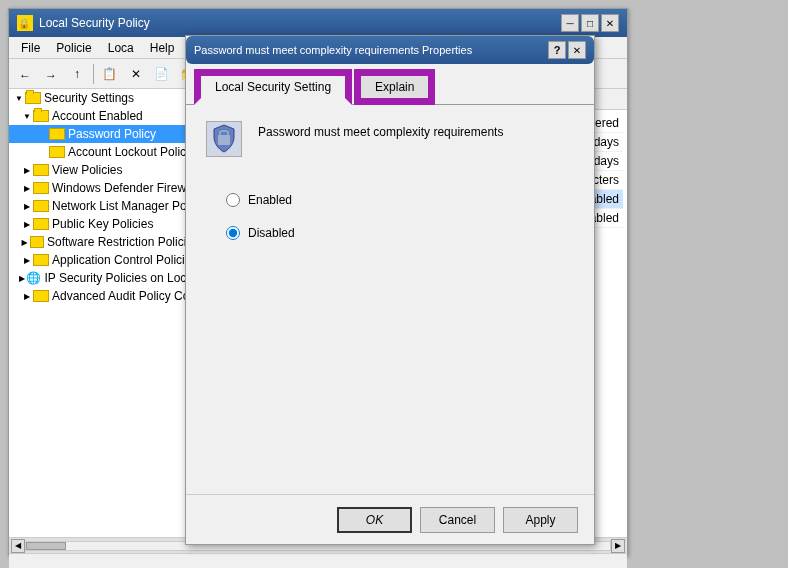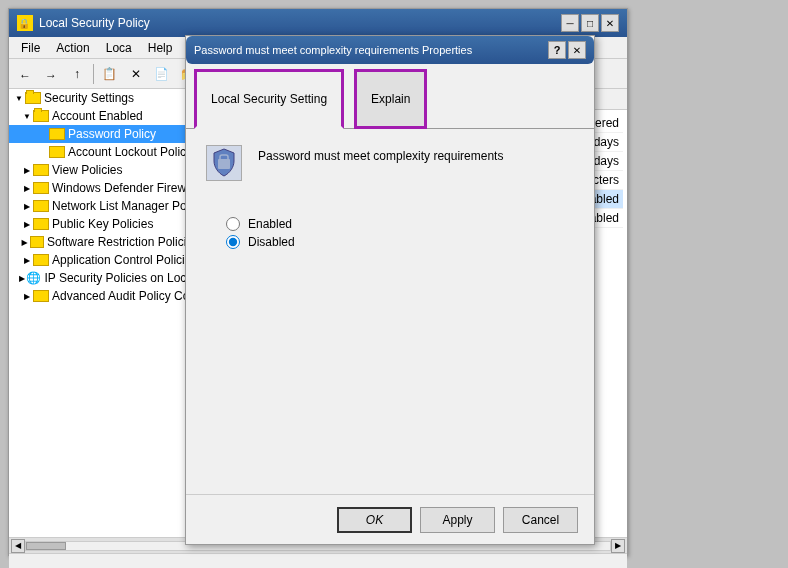--- a/index.html
+++ b/index.html
@@ -267,26 +267,26 @@
 
     
     .dialog-tabs {
       display: flex;
       background: #f0f0f0;
       border-bottom: 1px solid #999;
       padding: 4px 8px 0;
     }
 
     .dialog-tab {
-      padding: 20px 14px;
-      font-size: 12px;
-      cursor: pointer;
-      border: 3px solid #a21caf;
+      padding: 4px 14px;
+      font-size: 12px;
+      cursor: pointer;
+      border: 7px solid #a21caf;
       background: #e0e0e0;
-      margin-right: 10px;
+      margin-right: 2px;
       position: relative;
       bottom: -1px;
     }
 
     .dialog-tab.active {
       background: #f0f0f0;
       border-bottom-color: #f0f0f0;
       z-index: 1;
     }
 
@@ -316,21 +316,21 @@
     .dialog-desc {
       font-size: 12px;
       color: #000;
       flex: 1;
       padding-top: 4px;
     }
 
     .radio-group {
       display: flex;
       flex-direction: column;
-      gap: 4px;
+      gap: 19px;
       padding: 16px 20px;
     }
 
     .radio-item {
       display: flex;
       align-items: center;
       gap: 8px;
       font-size: 12px;
       cursor: pointer;
     }
@@ -422,21 +422,21 @@
     </div>
     <div class="title-bar-buttons">
       <div class="title-btn">─</div>
       <div class="title-btn">□</div>
       <div class="title-btn close">✕</div>
     </div>
   </div>
 
   <div class="menu-bar">
     <div class="menu-item">File</div>
-    <div class="menu-item">Action</div>
+    <div class="menu-item">Policie</div>
     <div class="menu-item">Loca</div>
     <div class="menu-item">Help</div>
   </div>
 
   <div class="toolbar">
     <div class="toolbar-btn">←</div>
     <div class="toolbar-btn">→</div>
     <div class="toolbar-btn">↑</div>
     <div class="toolbar-sep"></div>
     <div class="toolbar-btn">📋</div>
@@ -603,17 +603,17 @@
         </label>
         <label class="radio-item">
           <input class="radio-input" type="radio" name="complexity" checked="" style="">
           <span>Disabled</span>
         </label>
       </div>
     </div>
 
     <div class="dialog-footer">
       <button class="dlg-btn primary">OK</button>
+      <button class="dlg-btn">Cancel</button>
       <button class="dlg-btn">Apply</button>
-      <button class="dlg-btn">Cancel</button>
     </div>
   </div>
 </div>
 
 </body></html>

